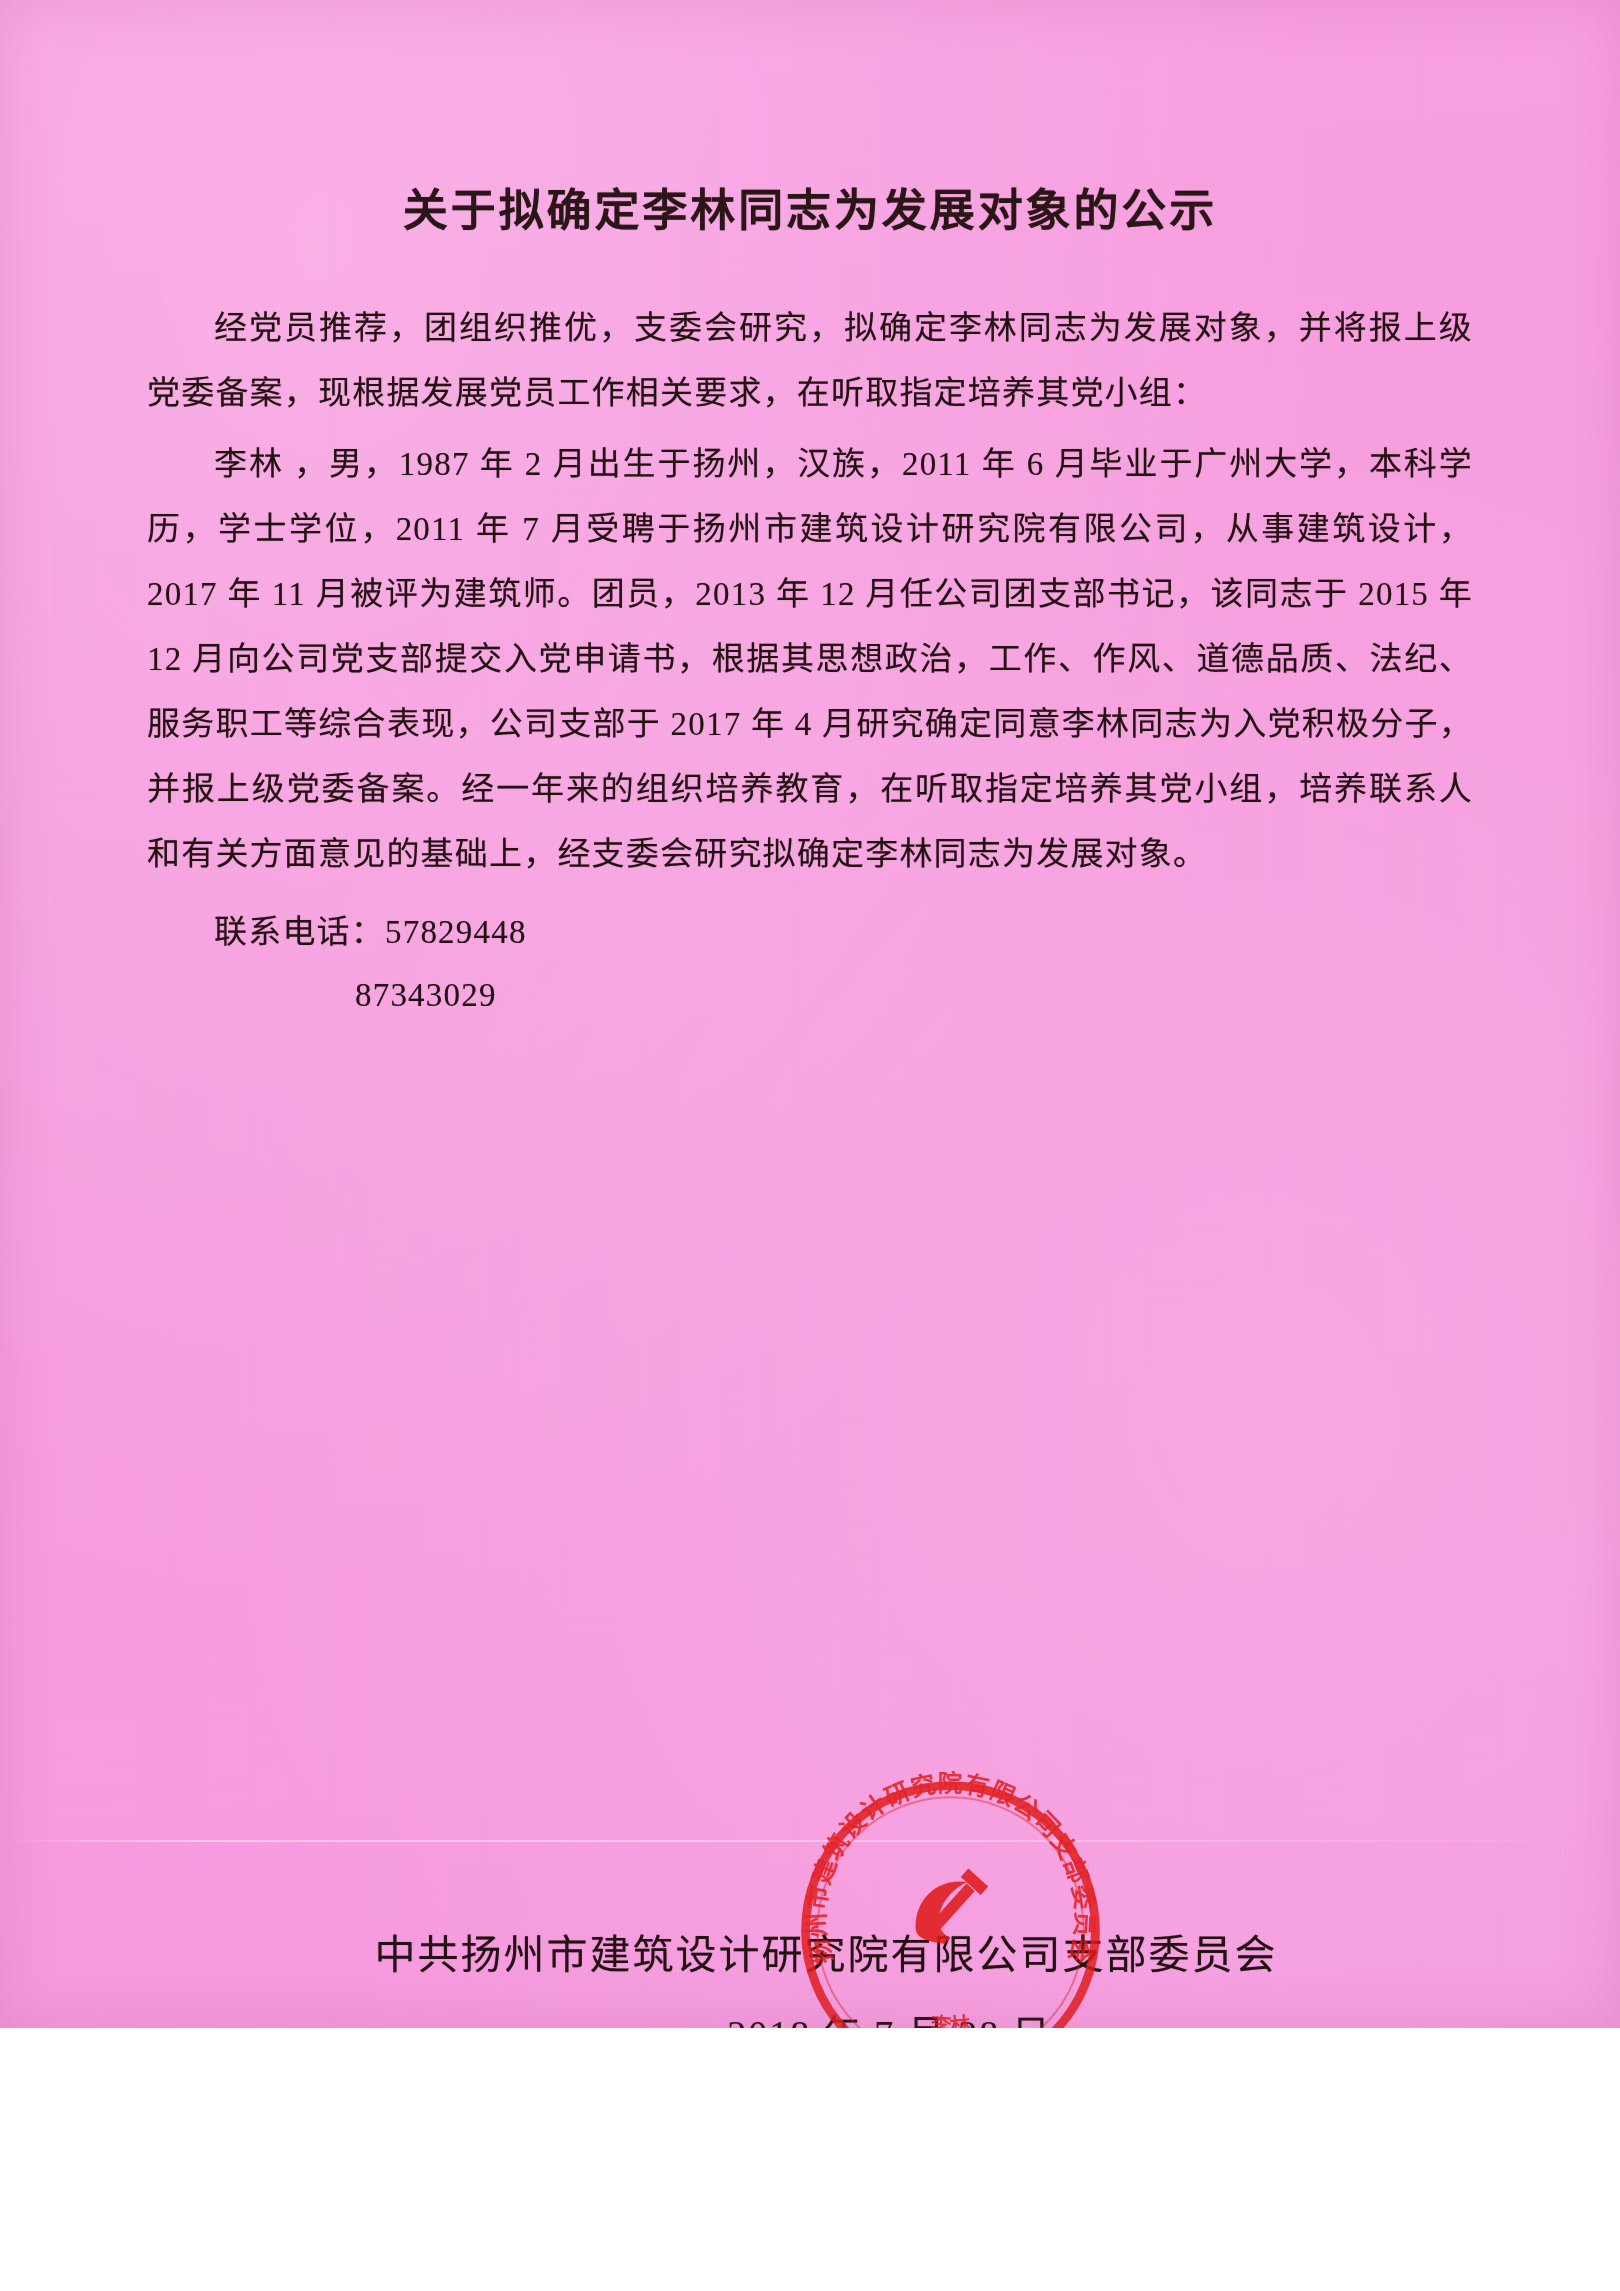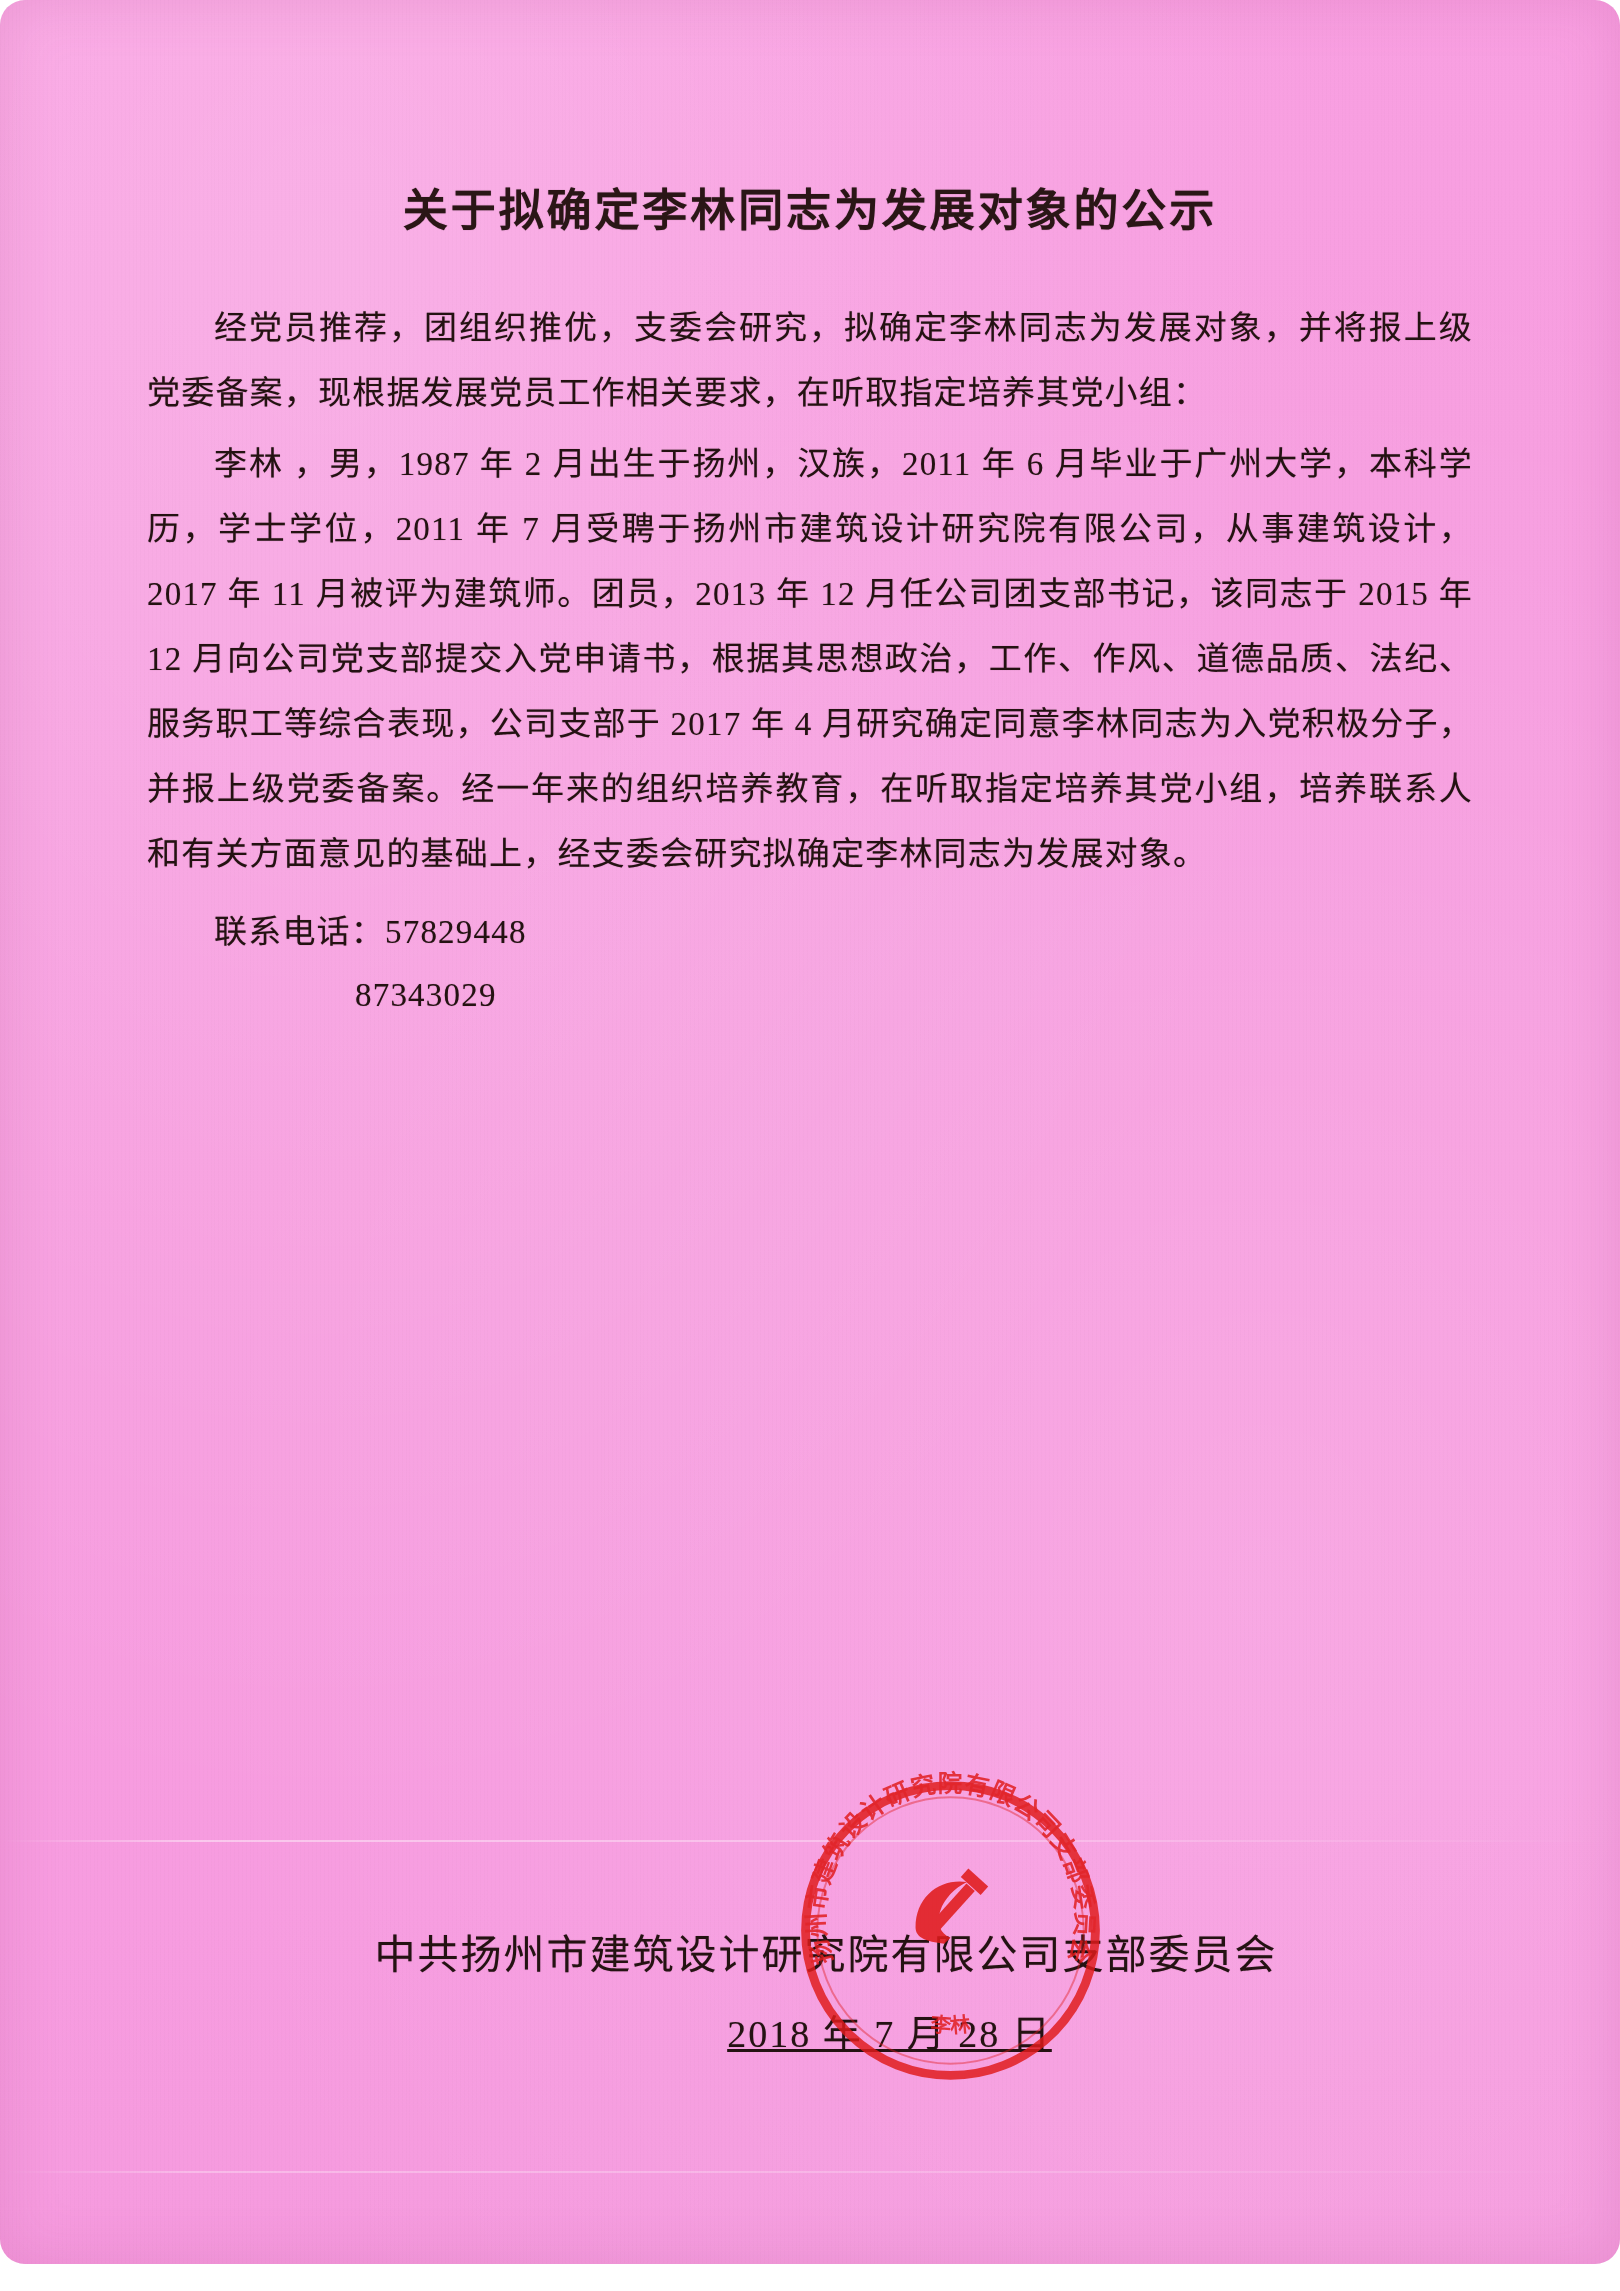--- a/index.html
+++ b/index.html
@@ -10,28 +10,27 @@
     width: 1620px;
     height: 2292px;
     font-family: "Liberation Serif", "DejaVu Serif", serif;
     background: #ffffff;
     overflow: hidden;
   }
 
   .page {
     position: relative;
     width: 1620px;
-    height: 2264px;
+    height: 2028px;
     background:
       radial-gradient(ellipse at 20% 12%, rgba(255,255,255,0.18) 0%, rgba(255,255,255,0) 55%),
       radial-gradient(ellipse at 78% 70%, rgba(255,255,255,0.12) 0%, rgba(255,255,255,0) 60%),
       linear-gradient(175deg, #f9a0e2 0%, #f79ee0 25%, #f79ddf 55%, #f79ce0 80%, #f59ade 100%);
     box-sizing: border-box;
     overflow: hidden;
-    border-radius: 25px;
   }
 
   
   .grain {
     position: absolute;
     inset: 0;
     pointer-events: none;
     background-image:
       repeating-linear-gradient(0deg, rgba(255,255,255,0.05) 0px, rgba(255,255,255,0.05) 1px, rgba(0,0,0,0) 1px, rgba(0,0,0,0) 2.9px),
       repeating-linear-gradient(90deg, rgba(0,0,0,0.015) 0px, rgba(0,0,0,0.015) 1px, rgba(0,0,0,0) 1px, rgba(0,0,0,0) 3.9px);

